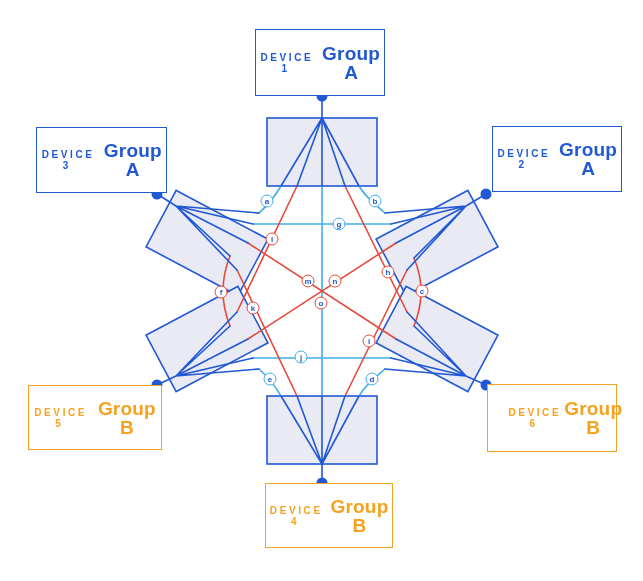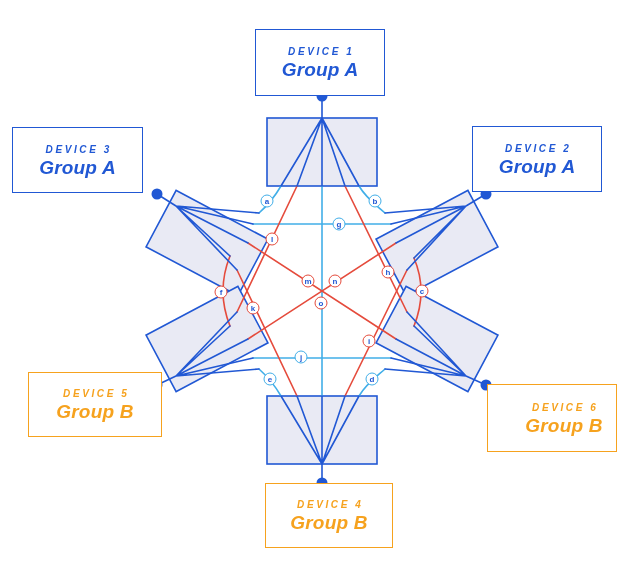--- a/index.html
+++ b/index.html
@@ -16,22 +16,22 @@
   #net{position:absolute;left:0;top:0;}
 
   .port{fill:var(--c-port_fill);stroke:var(--c-blue);stroke-width:1.6;}
   .ln-blue{stroke:var(--c-blue);stroke-width:1.6;fill:none;stroke-linecap:round;}
   .ln-cyan{stroke:var(--c-cyan);stroke-width:1.6;fill:none;stroke-linecap:round;}
   .ln-red{stroke:var(--c-red);stroke-width:1.6;fill:none;stroke-linecap:round;}
   .dot{fill:var(--c-blue);}
 
   .device-box{
     position:absolute;background:#fff;border:1.5px solid;
-    display:flex;flex-direction:column;align-items:center;justify-content:center;
-    gap:3px;box-sizing:border-box;text-align:center;font-style:italic;
+    display:flex;flex-direction:row;align-items:center;justify-content:center;
+    gap:3px;box-sizing:border-box;text-align:center;
   }
   .device-box.group-a{border-color:var(--c-blue);color:var(--c-blue);}
   .device-box.group-b{border-color:var(--c-orange);color:var(--c-orange);}
   .device-name{font-size:10px;font-weight:bold;letter-spacing:2.6px;text-indent:2.6px;}
   .device-group{font-size:19px;font-weight:bold;letter-spacing:.2px;line-height:1;}
 
   .link-label{
     position:absolute;width:13px;height:13px;border-radius:50%;
     background:#fff;border:1.5px solid;box-sizing:border-box;
     display:flex;align-items:center;justify-content:center;
@@ -91,33 +91,33 @@
       <circle class="dot" cx="157" cy="385" r="5.5"></circle>
       <circle class="dot" cx="486" cy="385" r="5.5"></circle>
       <circle class="dot" cx="322" cy="483" r="5.5"></circle>
     </g>
   </svg>
 
   <div class="device-box group-a" style="left:255px;top:29px;width:130px;height:67px;">
     <span class="device-name">DEVICE 1</span>
     <span class="device-group">Group A</span>
   </div>
-  <div class="device-box group-a" style="left:472px;top:126px;width:130px;height:66px;">
+  <div class="device-box group-a" style="left:492px;top:126px;width:130px;height:66px;">
     <span class="device-name">DEVICE 2</span>
     <span class="device-group">Group A</span>
   </div>
-  <div class="device-box group-a" style="left:12px;top:127px;width:131px;height:66px;">
+  <div class="device-box group-a" style="left:36px;top:127px;width:131px;height:66px;">
     <span class="device-name">DEVICE 3</span>
     <span class="device-group">Group A</span>
   </div>
   <div class="device-box group-b" style="left:257px;top:483px;width:128px;height:65px;margin-left:8px;">
     <span class="device-name">DEVICE 4</span>
     <span class="device-group">Group B</span>
   </div>
-  <div class="device-box group-b" style="left:28px;top:372px;width:134px;height:65px;">
+  <div class="device-box group-b" style="left:28px;top:385px;width:134px;height:65px;">
     <span class="device-name">DEVICE 5</span>
     <span class="device-group">Group B</span>
   </div>
   <div class="device-box group-b" style="left:487px;top:384px;width:130px;height:68px;padding-left:24px;">
     <span class="device-name">DEVICE 6</span>
     <span class="device-group">Group B</span>
   </div>
 
   <span class="link-label cyan" style="left:267px;top:201px;">a</span>
   <span class="link-label cyan" style="left:375px;top:201px;">b</span>

